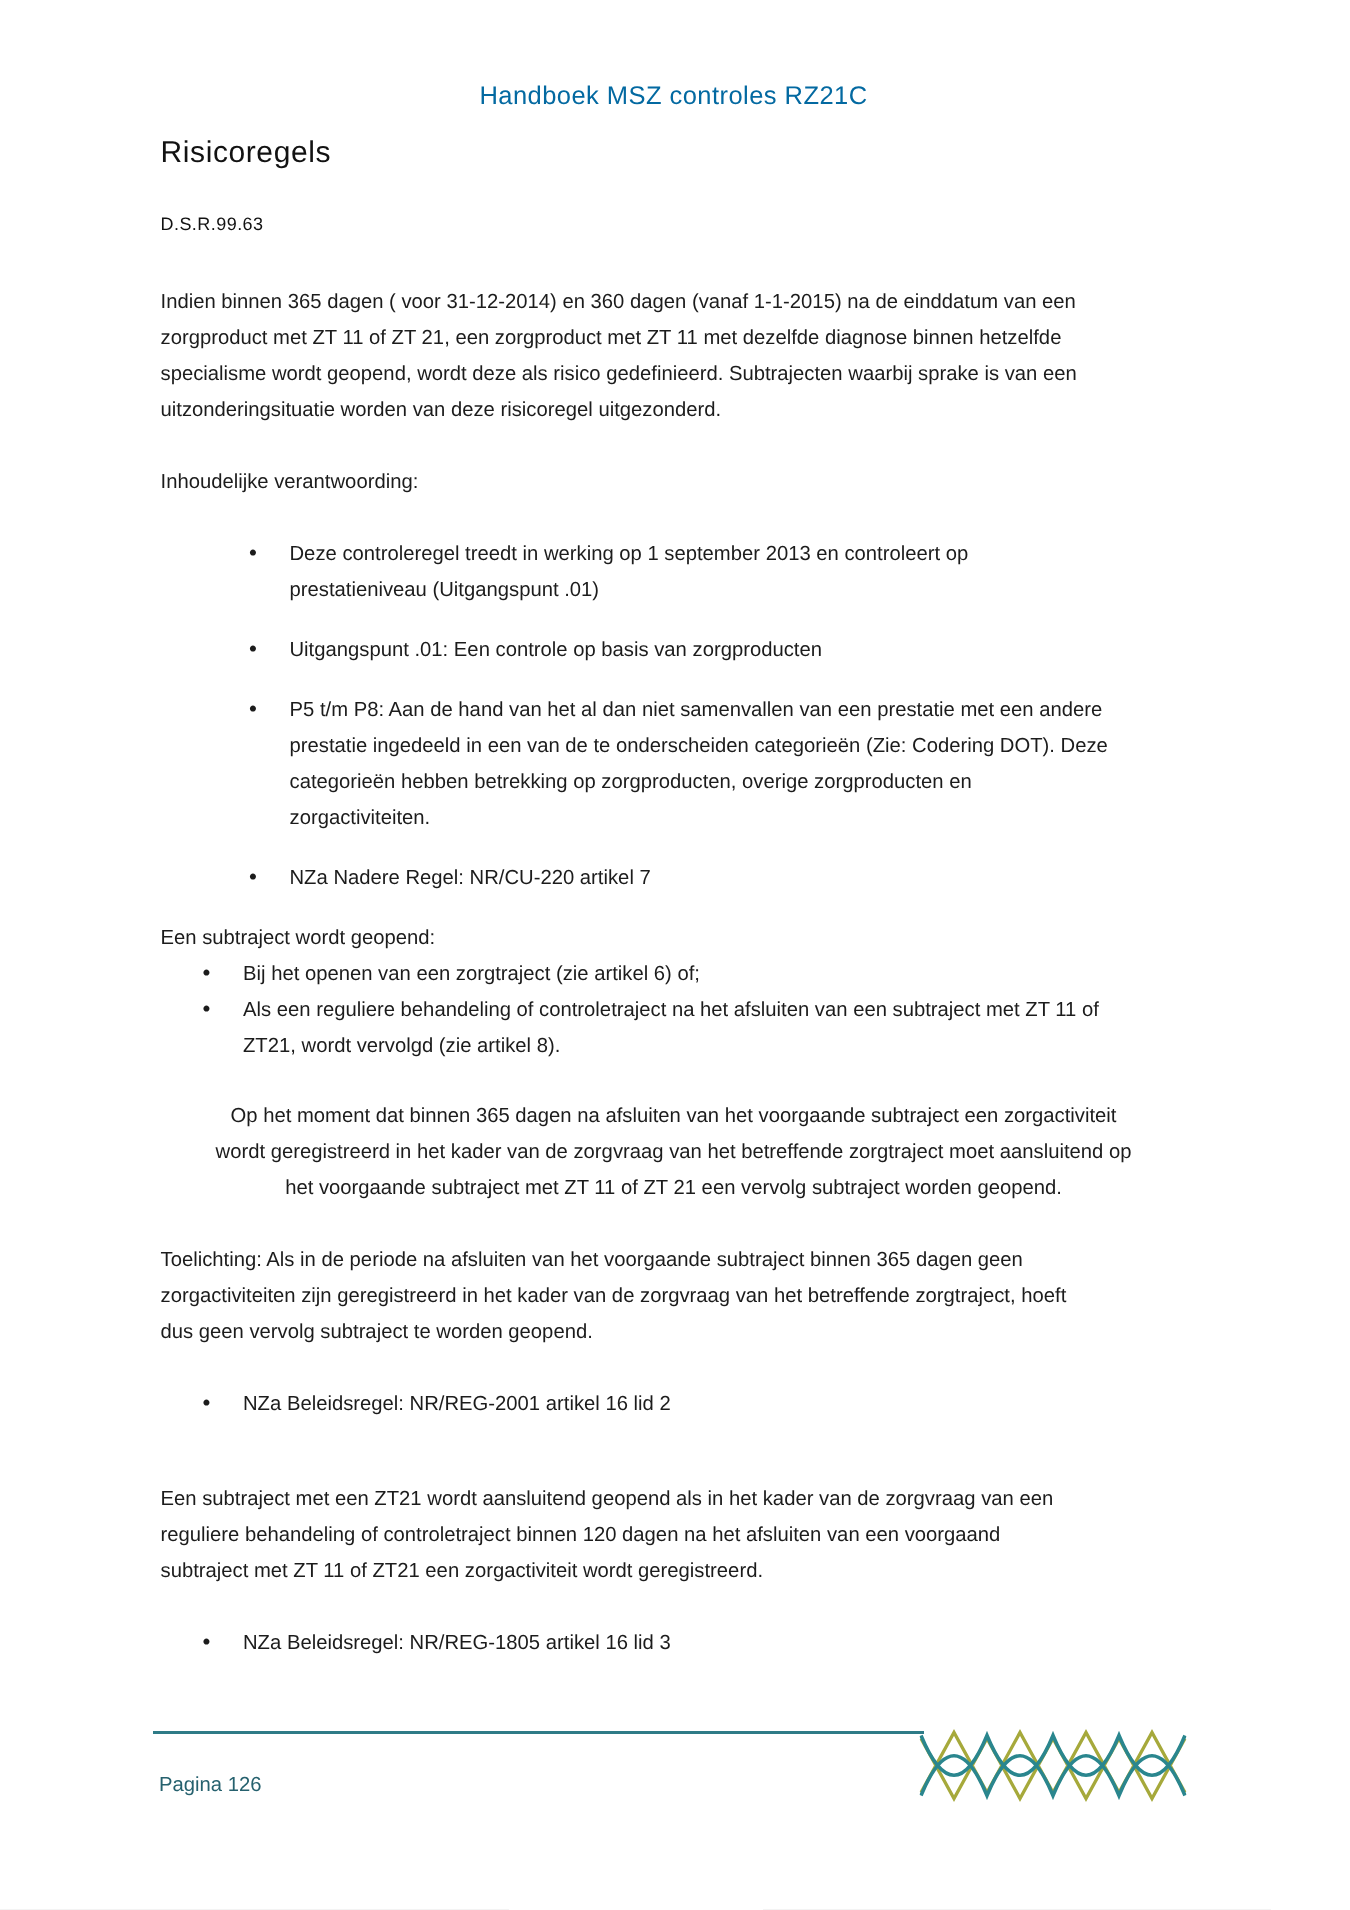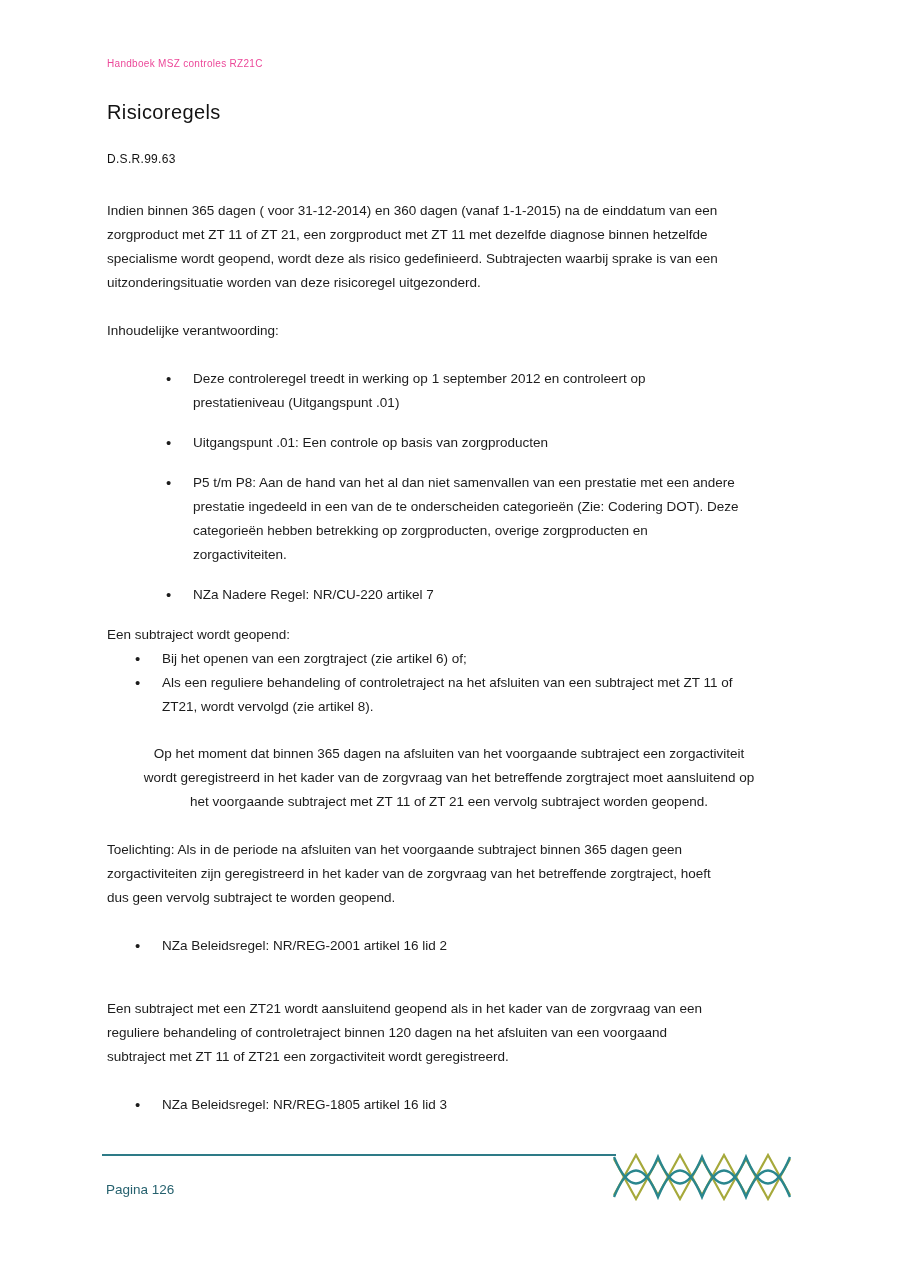--- a/index.html
+++ b/index.html
@@ -16,26 +16,27 @@
     overflow:hidden;
   }
   .content {
     position:absolute;
     left:107px; top:0;
     width:684px;
   }
   .doc-header {
     padding-top:55px;
     line-height:18px;
-    font-size:10px;
+    font-size:17px;
     letter-spacing:0.3px;
-    color:#ec4899;
+    color:#0369a1;
+    text-align:center;
   }
   h1.doc-title {
-    margin-top:26px;
+    margin-top:16px;
     font-size:20px;
     line-height:26px;
     font-weight:400;
     letter-spacing:0.4px;
     color:#121212;
   }
   h2.rule-id {
     margin-top:22px;
     font-size:12px;
     line-height:24px;
@@ -99,21 +100,21 @@
     <h2 class="rule-id">D.S.R.99.63</h2>
 
     <p class="p-intro">Indien binnen 365 dagen ( voor 31-12-2014) en 360 dagen (vanaf 1-1-2015) na de einddatum van een
 zorgproduct met ZT 11 of ZT 21, een zorgproduct met ZT 11 met dezelfde diagnose binnen hetzelfde
 specialisme wordt geopend, wordt deze als risico gedefinieerd. Subtrajecten waarbij sprake is van een
 uitzonderingsituatie worden van deze risicoregel uitgezonderd.</p>
 
     <p class="p-inhoud">Inhoudelijke verantwoording:</p>
 
     <ul class="bullets-deep">
-      <li>Deze controleregel treedt in werking op 1 september 2012 en controleert op
+      <li>Deze controleregel treedt in werking op 1 september 2013 en controleert op
 prestatieniveau (Uitgangspunt .01)</li>
       <li>Uitgangspunt .01: Een controle op basis van zorgproducten</li>
       <li>P5 t/m P8: Aan de hand van het al dan niet samenvallen van een prestatie met een andere
 prestatie ingedeeld in een van de te onderscheiden categorieën (Zie: Codering DOT). Deze
 categorieën hebben betrekking op zorgproducten, overige zorgproducten en
 zorgactiviteiten.</li>
       <li>NZa Nadere Regel: NR/CU-220 artikel 7</li>
     </ul>
 
     <p class="p-subtraject">Een subtraject wordt geopend:</p>

